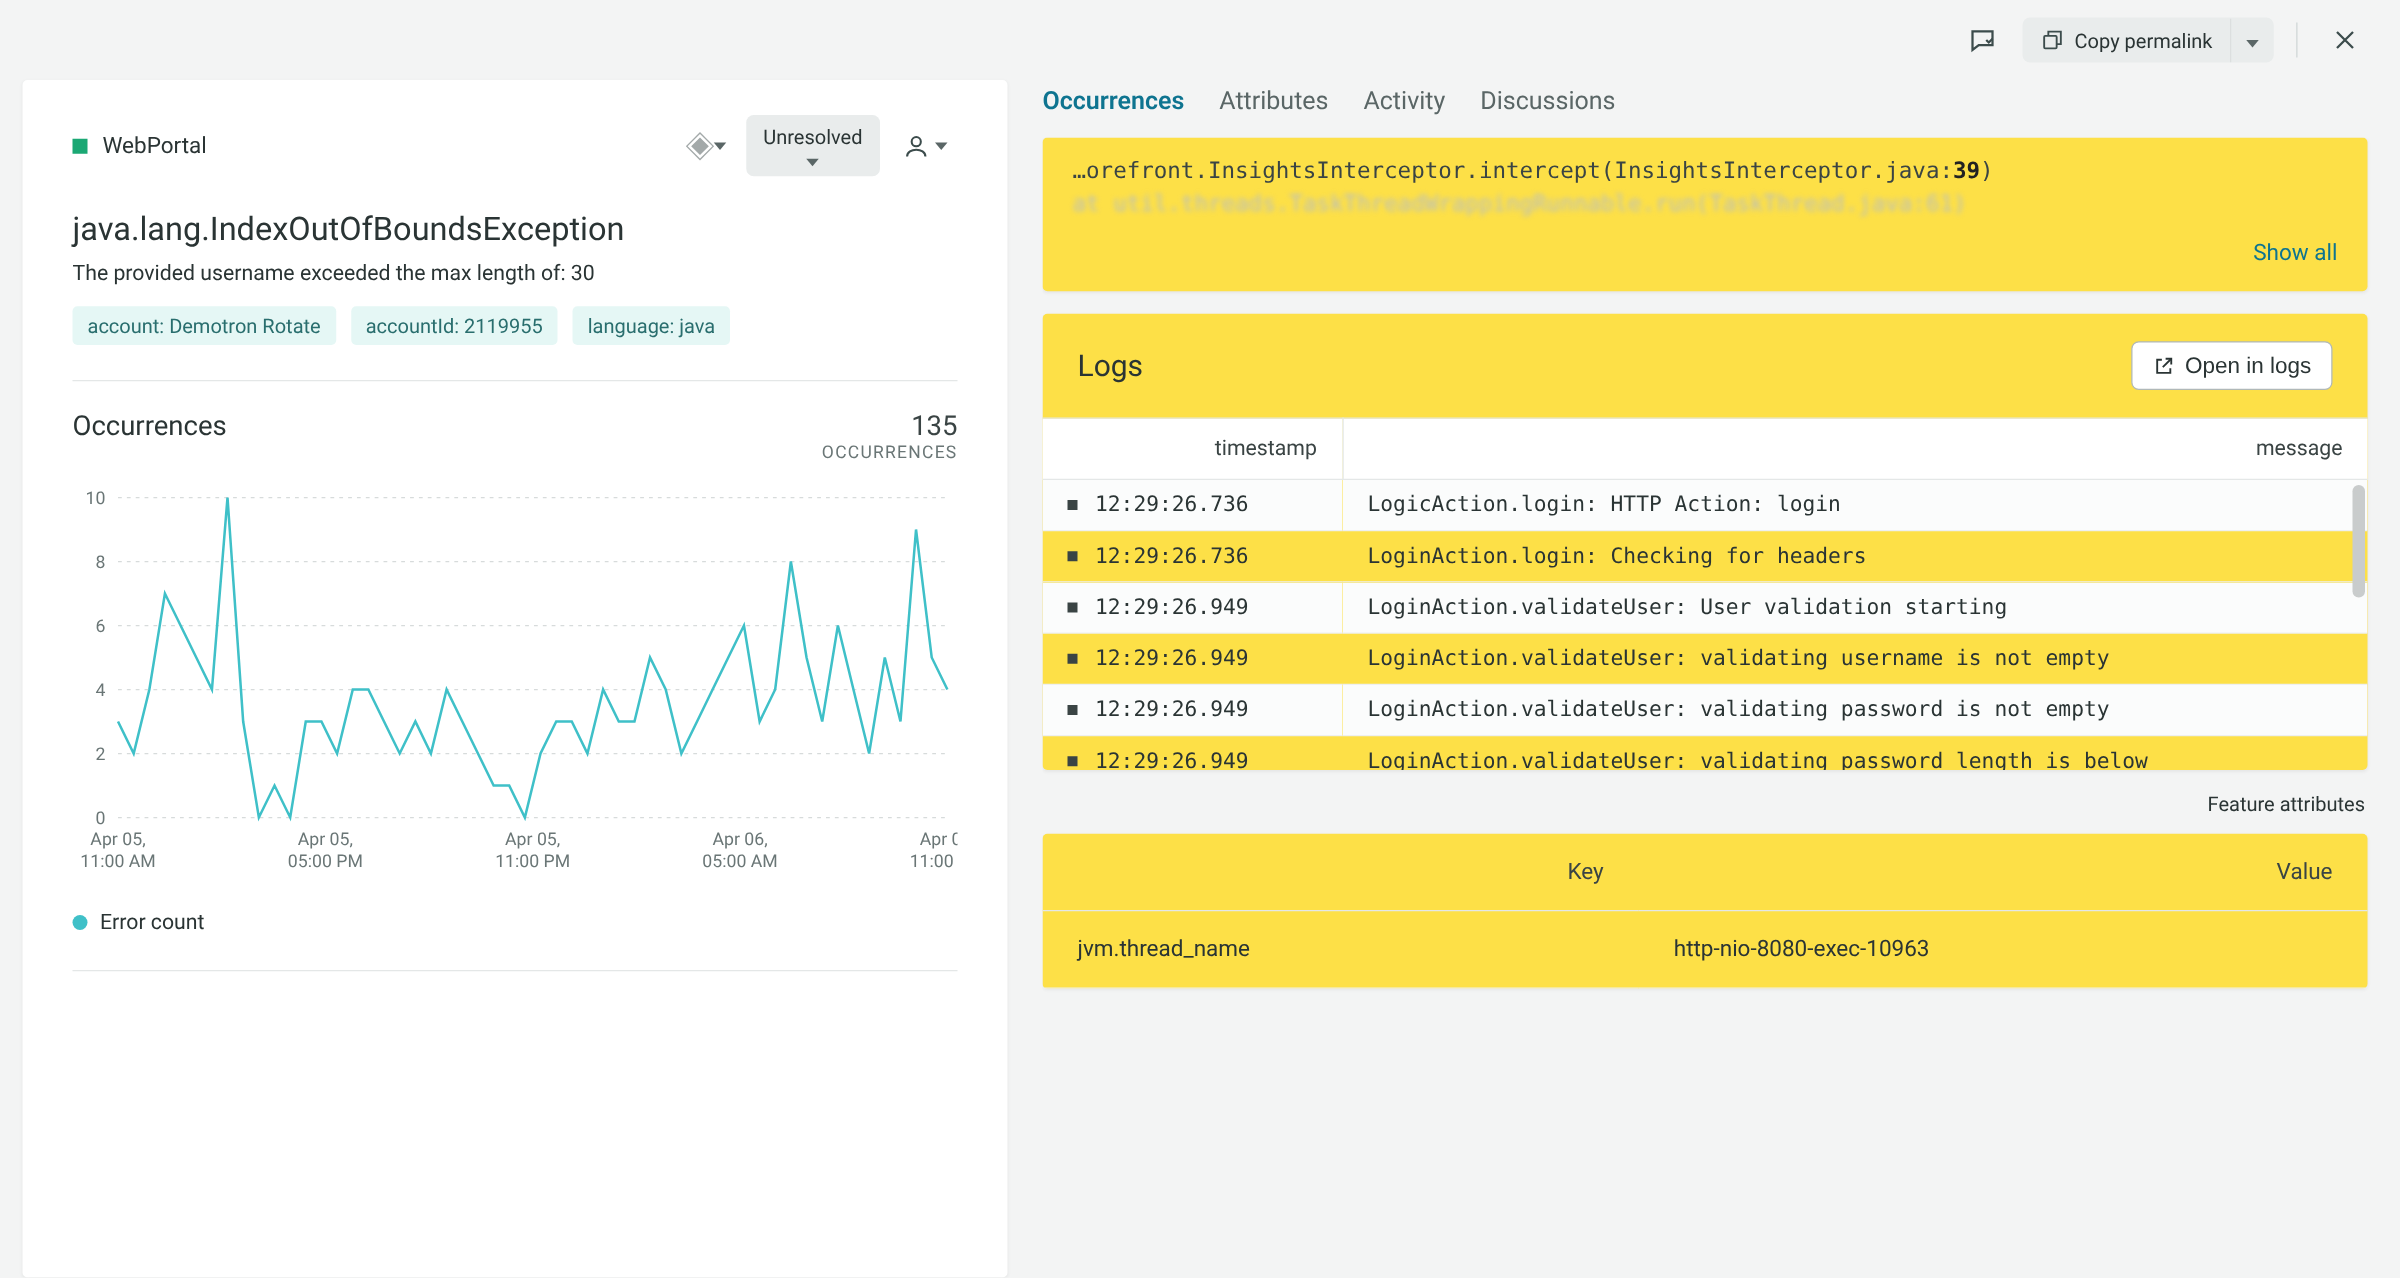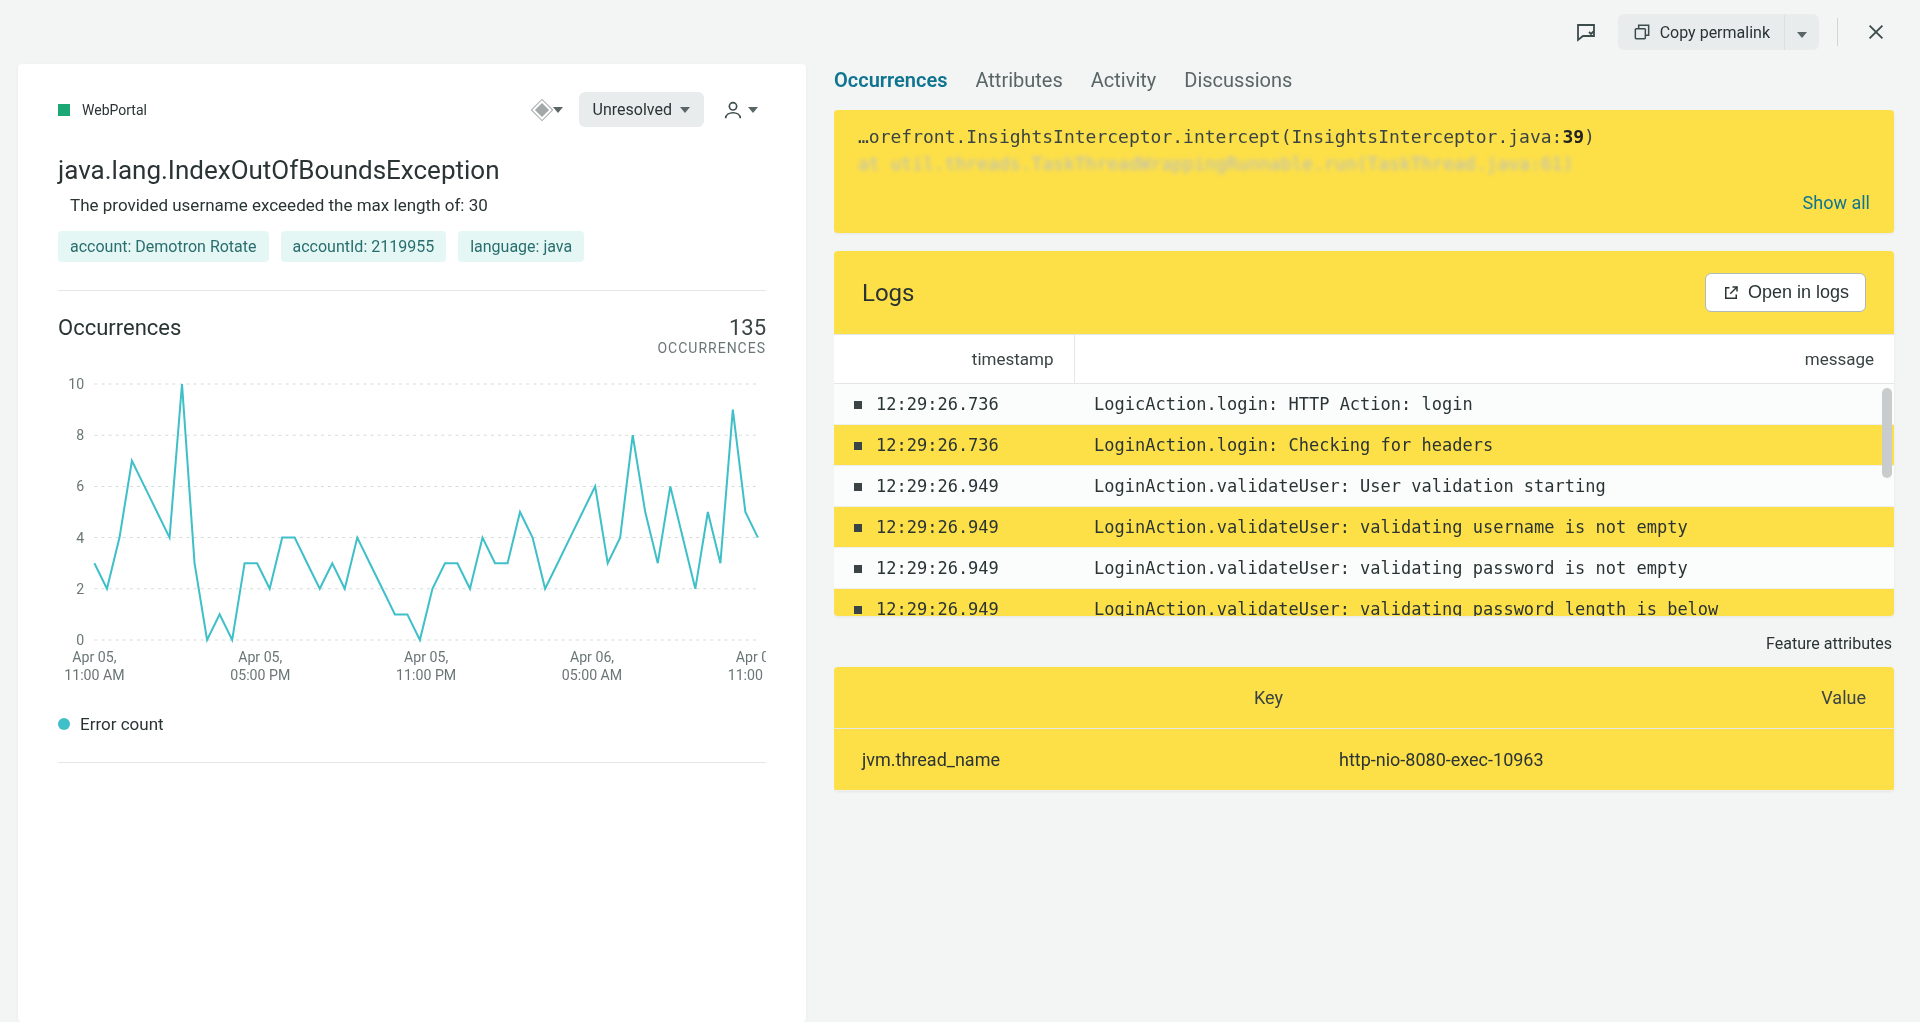--- a/index.html
+++ b/index.html
@@ -61,46 +61,46 @@
     overflow-y: auto;
   }
   .left-panel::-webkit-scrollbar { width:10px; }
   .left-panel::-webkit-scrollbar-thumb { background:#c9cccc; border-radius:5px;}
   .app-row {
     display: flex; align-items: center; gap: 12px;
   }
   .app-square {
     width: 12px; height: 12px; background: #1ba874;
   }
-  .app-name { font-size: 14px; color:#2a3434; }
+  .app-name { font-size: 18px; color:#2a3434; }
   .app-row-right {
     margin-left: auto; display:flex; align-items:center; gap:10px;
   }
   .diamond-btn {
     display:flex; align-items:center; gap:4px; cursor:pointer;
     padding:4px 6px;
   }
   .diamond {
     width:14px; height:14px; background:#a3a9a9; transform:rotate(45deg);
     border:2px solid #fff; box-shadow:0 0 0 1px #a3a9a9;
   }
   .status-pill {
     background:#e9ecec; border-radius:6px;
     padding:8px 14px; font-size:16px;
-    display:flex; align-items:center; gap:8px; cursor:pointer;
+    display:flex; align-items:center; gap:8px; cursor:pointer;flex-direction:column;
   }
   .assign-btn {
     display:flex; align-items:center; gap:4px; cursor:pointer;
     padding:6px 8px;
   }
   .err-title {
     font-size: 26px; margin-top: 28px; font-weight:400;
   }
   .err-subtitle {
-    font-size: 17px; margin-top: 10px; color:#2a3434;margin-left:12px;
+    font-size: 17px; margin-top: 10px; color:#2a3434;
   }
   .seen-block { margin-top: 28px; font-size:17px; }
   .seen-row { display:flex; }
   .seen-label { width: 140px; color:#5a6666;}
   .tags-row {
     margin-top: 16px; display:flex; gap:12px; flex-wrap:wrap;
   }
   .tag {
     background:#e5f7f5; color:#296e6e;
     padding:6px 12px; border-radius:4px; font-size:16px;

